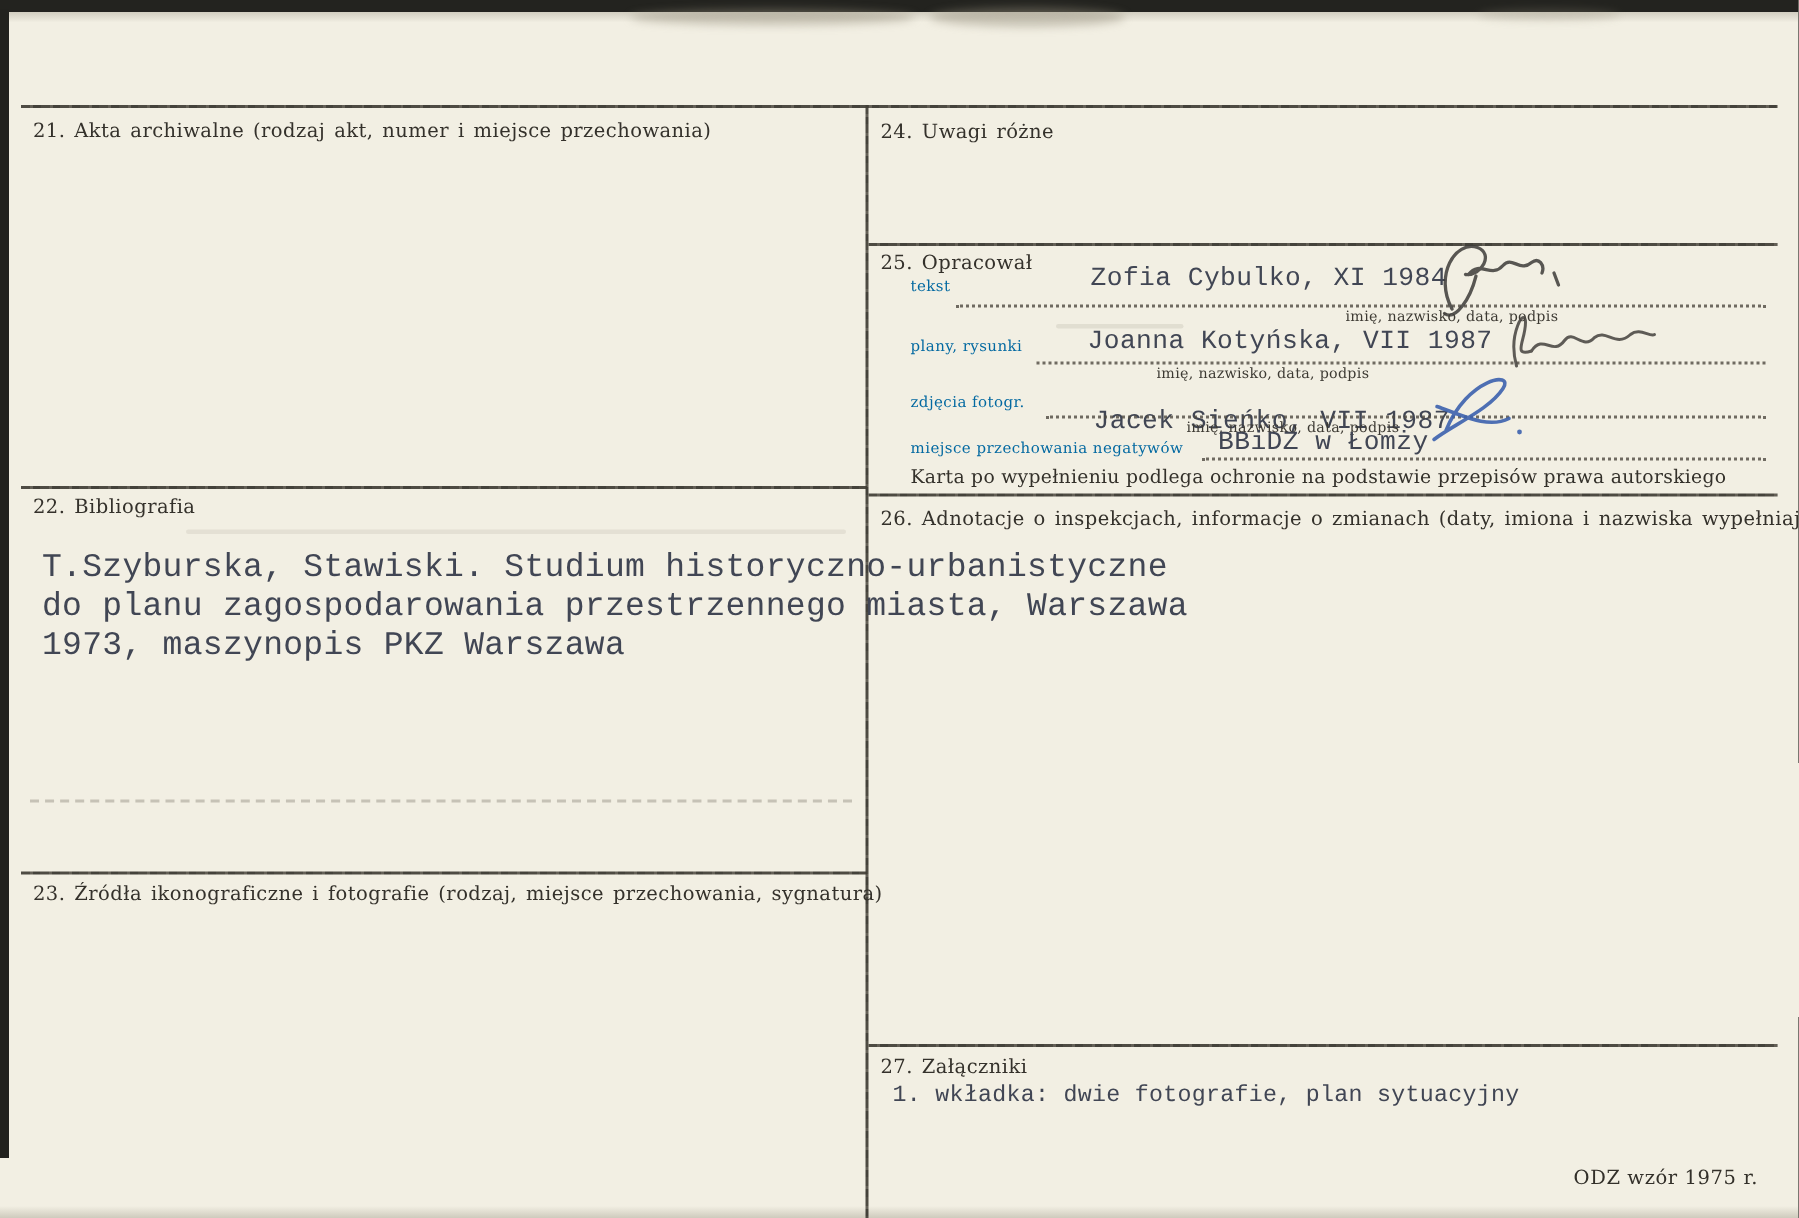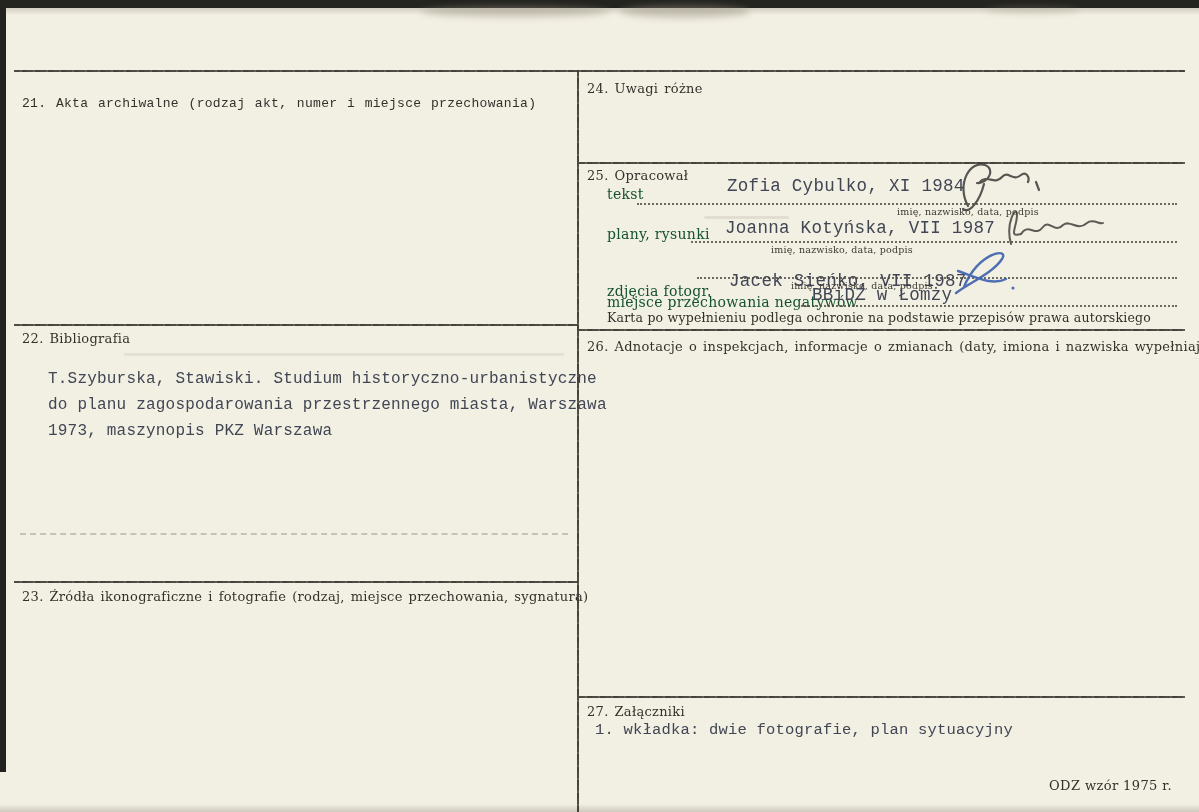--- a/index.html
+++ b/index.html
@@ -22,28 +22,28 @@
         background:repeating-linear-gradient(90deg,#403d35 0 6px,#57534a 6px 8px,#35332c 8px 13px);
         opacity:.92;}
   .vrule{position:absolute;width:2px;
         background:repeating-linear-gradient(180deg,#403d35 0 6px,#57534a 6px 8px,#35332c 8px 13px);
         opacity:.92;}
   .faint-dash{position:absolute;height:0;border-bottom:2px dashed rgba(118,112,96,.35);}
   .smudge{position:absolute;height:3px;background:rgba(150,145,130,.45);border-radius:2px;filter:blur(.5px);}
 
   .section{position:absolute;}
   .hdr{position:absolute;font-size:13px;color:#34312b;letter-spacing:.3px;word-spacing:1.5px;white-space:nowrap;}
-  .flabel{position:absolute;font-size:14px;color:#14532d;letter-spacing:.3px;white-space:nowrap;}
+  .flabel{position:absolute;font-size:10px;color:#0369a1;letter-spacing:.3px;white-space:nowrap;}
   .caption{position:absolute;font-size:9.5px;color:#3d3a33;letter-spacing:.2px;white-space:nowrap;text-align:center;}
   .note{position:absolute;font-size:12.5px;color:#33302a;letter-spacing:.2px;white-space:nowrap;}
   .footer{position:absolute;font-size:13px;color:#33302a;letter-spacing:.4px;white-space:nowrap;}
 
   .typed{font-family:"Liberation Mono", monospace;color:#414654;white-space:nowrap;}
   .typed-name{position:absolute;font-size:17.5px;letter-spacing:.3px;}
-  .typed-block{position:absolute;font-size:16px;line-height:26px;letter-spacing:.2px;margin-left:20px;}
+  .typed-block{position:absolute;font-size:22px;line-height:26px;letter-spacing:.2px;}
   .typed-line27{position:absolute;font-size:15.5px;letter-spacing:.2px;}
 
   .dotline{position:absolute;height:0;border-bottom:2px dotted rgba(78,73,64,.8);}
   .sig{position:absolute;}
   .sig svg{display:block;}
 </style>
 </head>
 <body>
 
 <div class="scan">
@@ -58,21 +58,21 @@
 
   <div class="rule" style="left:14px;top:70px;width:1171px;"></div>
   <div class="vrule" style="left:577px;top:70px;height:742px;"></div>
   <div class="rule" style="left:14px;top:324px;width:564px;"></div>
   <div class="rule" style="left:14px;top:581px;width:564px;"></div>
   <div class="rule" style="left:579px;top:162px;width:606px;"></div>
   <div class="rule" style="left:579px;top:329px;width:606px;"></div>
   <div class="rule" style="left:579px;top:696px;width:606px;"></div>
 
   <div class="section" style="left:14px;top:72px;width:564px;height:252px;">
-    <div class="hdr" style="left:8px;top:24px;font-family:Liberation Mono, monospace;">21. Akta archiwalne (rodzaj akt, numer i miejsce przechowania)</div>
+    <div class="hdr" style="left:8px;top:8px;">21. Akta archiwalne (rodzaj akt, numer i miejsce przechowania)</div>
   </div>
 
   <div class="section" style="left:14px;top:326px;width:564px;height:255px;">
     <div class="hdr" style="left:8px;top:5px;">22. Bibliografia</div>
     <div class="smudge" style="left:110px;top:27px;width:440px;opacity:.35;"></div>
     <div class="typed typed-block" style="left:14px;top:40px;">
       <div>T.Szyburska, Stawiski. Studium historyczno-urbanistyczne</div>
       <div>do planu zagospodarowania przestrzennego miasta, Warszawa</div>
       <div>1973, maszynopis PKZ Warszawa</div>
     </div>
@@ -94,21 +94,21 @@
     <div class="typed typed-name" style="left:148px;top:12px;">Zofia Cybulko, XI 1984</div>
     <div class="dotline" style="left:58px;right:8px;top:39px;"></div>
     <div class="caption" style="left:318px;top:42px;width:122px;">imię, nazwisko, data, podpis</div>
     <div class="smudge" style="left:125px;top:52px;width:85px;opacity:.4;"></div>
 
     <div class="flabel" style="left:28px;top:62px;">plany, rysunki</div>
     <div class="typed typed-name" style="left:146px;top:54px;">Joanna Kotyńska, VII 1987</div>
     <div class="dotline" style="left:112px;right:8px;top:77px;"></div>
     <div class="caption" style="left:192px;top:80px;width:122px;">imię, nazwisko, data, podpis</div>
 
-    <div class="flabel" style="left:28px;top:99px;margin-top:20px;">zdjęcia fotogr.</div>
+    <div class="flabel" style="left:28px;top:99px;">zdjęcia fotogr.</div>
     <div class="typed typed-name" style="left:150px;top:91px;margin-top:16px;">Jacek Sieńko, VII 1987</div>
     <div class="dotline" style="left:118px;right:8px;top:113px;"></div>
     <div class="caption" style="left:212px;top:116px;width:122px;">imię, nazwisko, data, podpis</div>
 
     <div class="flabel" style="left:28px;top:130px;">miejsce przechowania negatywów</div>
     <div class="typed typed-name" style="left:233px;top:121px;">BBiDZ w Łomży</div>
     <div class="dotline" style="left:222px;right:8px;top:141px;"></div>
 
     <div class="note" style="left:28px;top:146px;">Karta po wypełnieniu podlega ochronie na podstawie przepisów prawa autorskiego</div>
   </div>

